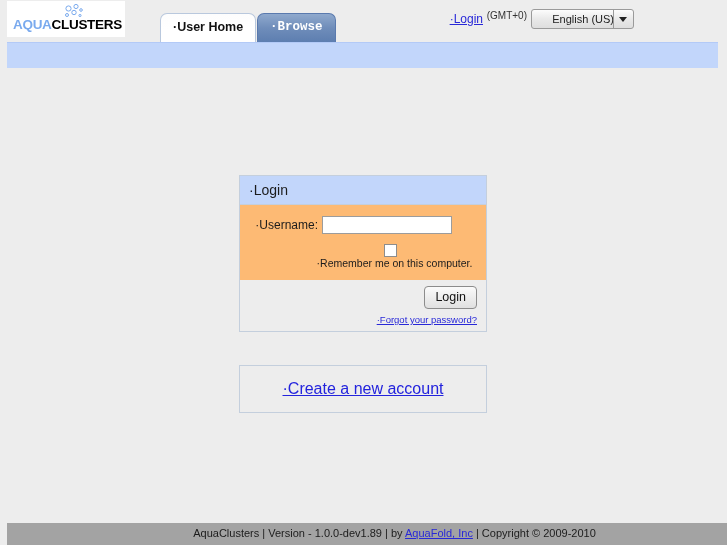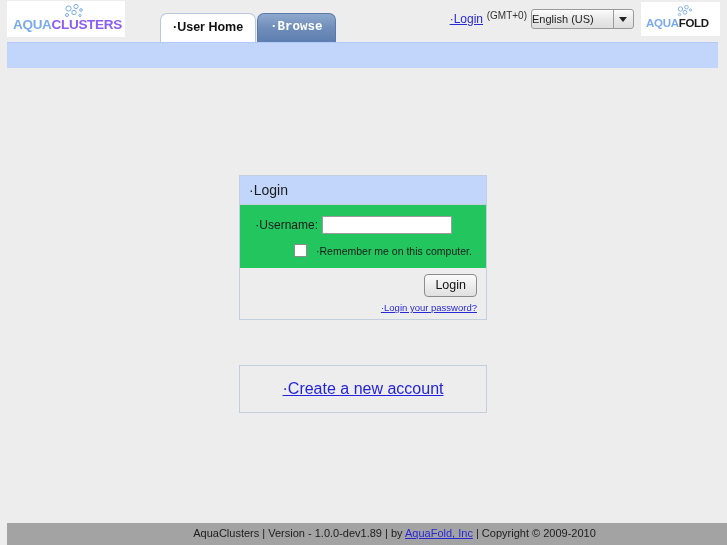--- a/index.html
+++ b/index.html
@@ -41,21 +41,21 @@
   .logo-aquaclusters .word {
     position: absolute;
     left: 6px; top: 16px;
     font-family: "Liberation Sans", sans-serif;
     font-size: 13.5px;
     font-weight: bold;
     letter-spacing: -0.3px;
     white-space: nowrap;
   }
   .logo-aquaclusters .aqua { color: #7aaaee; }
-  .logo-aquaclusters .clusters { color: #8b5cf6; }
+  .logo-aquaclusters .clusters { color: #000000; }
 
   
   .tabs {
     position: absolute;
     left: 160px; top: 13px;
     height: 29px;
   }
   .tab {
     position: absolute;
     top: 0;
@@ -114,21 +114,21 @@
     border: 1px solid #9a9a9a;
     border-radius: 3px;
     background: linear-gradient(to bottom, #fcfcfc 0%, #e9e9e9 50%, #dedede 100%);
     cursor: pointer;
   }
   .lang-select .lbl {
     position: absolute;
     left: 0; top: 0;
     width: 82px;
     line-height: 18px;
-    text-align: left;
+    text-align: right;
     font-size: 11px;
     color: #222;
     white-space: nowrap;
     overflow: hidden;
   }
   .lang-select .arrowbox {
     position: absolute;
     right: 0; top: -1px;
     width: 20px; height: 20px;
     border-left: 1px solid #9a9a9a;
@@ -198,21 +198,21 @@
     height: 29px;
     background: #c2d6fb;
     border-bottom: 1px solid #c4cfdd;
     font-size: 14px;
     line-height: 29px;
     padding-left: 9px;
     color: #1c1c1c;
     box-sizing: border-box;
   }
   .fields-box {
-    background: #22c55e;
+    background: #fdba74;
     padding: 10px 0 10px 0;
   }
   .field-row {
     display: flex;
     align-items: center;
     margin: 0 0 7px 0;
     height: 20px;
   }
   .field-label {
     width: 78px;
@@ -232,20 +232,21 @@
     font-size: 12px;
     padding: 0 3px;
     outline: none;
   }
   .remember-row {
     display: flex;
     align-items: center;
     margin-top: 9px;
     margin-bottom: 1px;
     padding-left: 54px;
+    flex-direction: column;
   }
   .remember-box {
     width: 13px; height: 13px;
     box-sizing: border-box;
     border: 1px solid #8d8d8d;
     background: #ffffff;
     cursor: pointer;
     flex: none;
   }
   .remember-label {
@@ -345,30 +346,20 @@
   <div class="login-link">·Login</div>
   <div class="gmt-label">(GMT+0)</div>
 
   <div class="lang-select">
     <div class="lbl">English (US)</div>
     <div class="arrowbox">
       <div class="arrow"></div>
     </div>
   </div>
 
-  <div class="logo-aquafold">
-    <svg class="bubbles" viewBox="0 0 22 12">
-      <circle cx="13.5" cy="2.2" r="1.8" fill="none" stroke="#7aaaee" stroke-width="0.9"></circle>
-      <circle cx="7.5" cy="4" r="2.2" fill="none" stroke="#7aaaee" stroke-width="0.9"></circle>
-      <circle cx="17.5" cy="5" r="1.1" fill="none" stroke="#7aaaee" stroke-width="0.9"></circle>
-      <circle cx="12" cy="7.3" r="1.9" fill="none" stroke="#7aaaee" stroke-width="0.9"></circle>
-      <circle cx="6.5" cy="9.5" r="1.2" fill="none" stroke="#7aaaee" stroke-width="0.9"></circle>
-    </svg>
-    <div class="word"><span class="aqua">AQUA</span><span class="fold">FOLD</span></div>
-  </div>
 </div>
 
 <div class="navbar"></div>
 
 <div class="content">
 
   <div class="panel login-panel">
     <div class="panel-title">·Login</div>
 
     <div class="fields-box">
@@ -377,21 +368,21 @@
         <input class="field-input" type="text" placeholder="" style="">
       </div>
       <div class="remember-row">
         <div class="remember-box"></div>
         <div class="remember-label">·Remember me on this computer.</div>
       </div>
     </div>
 
     <div class="actions-box">
       <div class="login-button">Login</div>
-      <div class="forgot-link">·Login your password?</div>
+      <div class="forgot-link">·Forgot your password?</div>
     </div>
   </div>
 
   <div class="panel create-panel">
     <div class="create-link">·Create a new account</div>
   </div>
 
 </div>
 
 <div class="footer"><span>AquaClusters | Version - 1.0.0-dev1.89 | by </span><a>AquaFold, Inc</a><span> | Copyright © 2009-2010</span></div>

